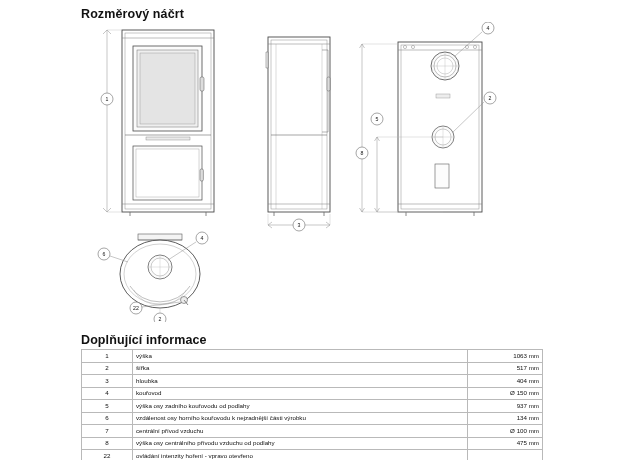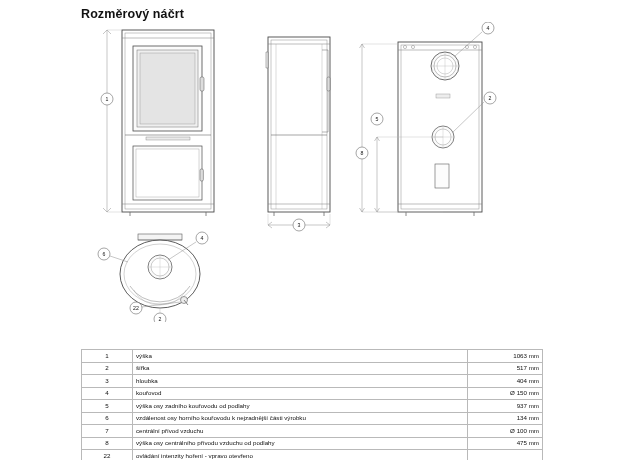--- a/index.html
+++ b/index.html
@@ -239,20 +239,21 @@
         <text x="297" y="99">5</text>
         <text x="282" y="133">8</text>
         <text x="24" y="234">6</text>
         <text x="122" y="218">4</text>
         <text x="56" y="288">22</text>
         <text x="80" y="299">2</text>
       </g>
     </svg>
   </div>
 
+  <div class="title" id="title-info">Doplňující informace</div>
 
   <table class="info-table">
     <tbody>
       <tr>
         <td class="c-num">1</td>
         <td class="c-desc">výška</td>
         <td class="c-val">1063 mm</td>
       </tr>
       <tr>
         <td class="c-num">2</td>

